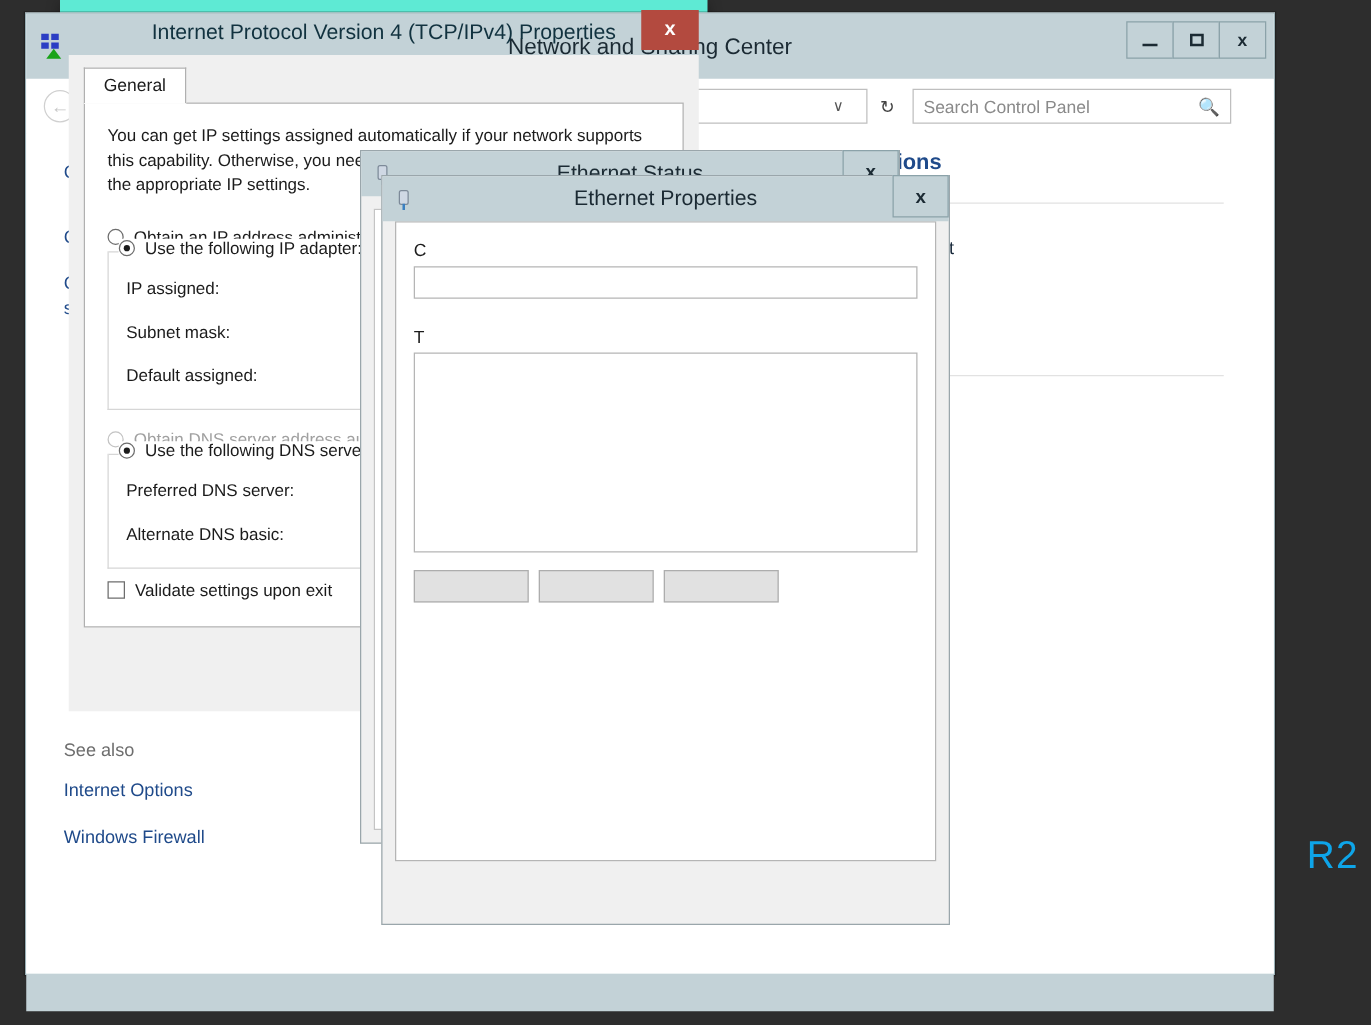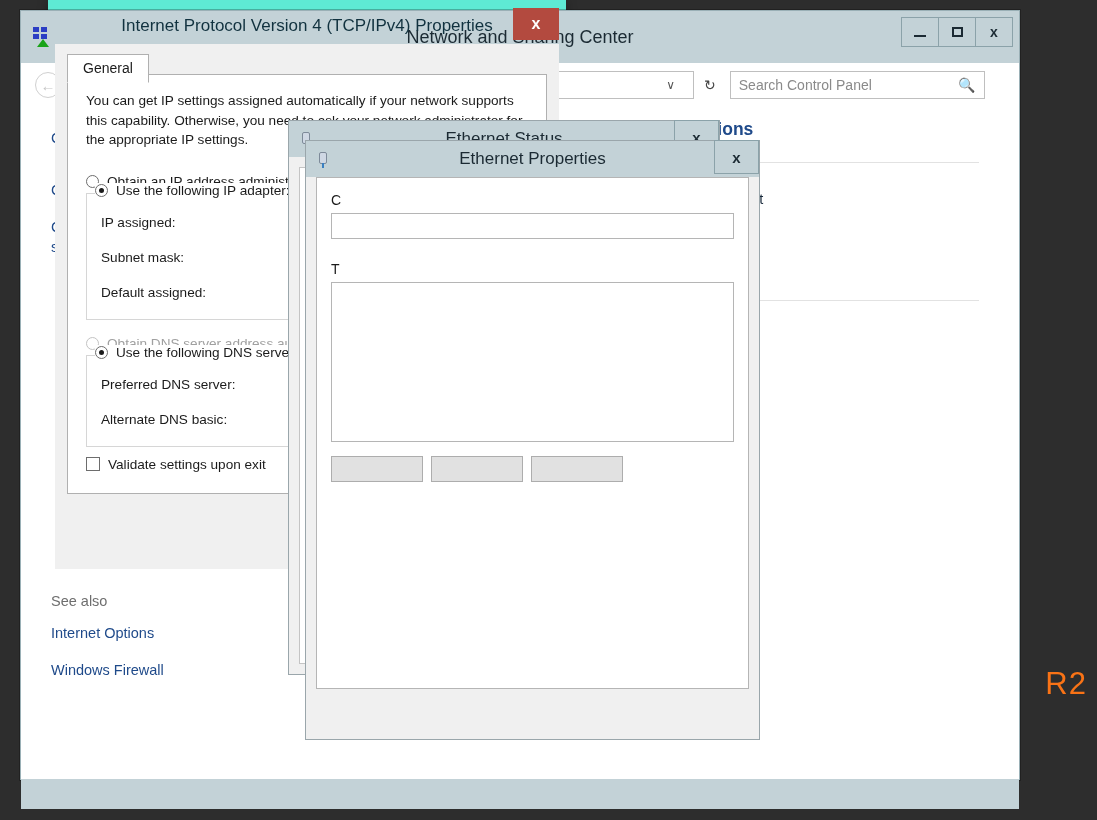--- a/index.html
+++ b/index.html
@@ -7,21 +7,21 @@
     margin: 0; padding: 0;
     width: 1097px; height: 820px;
     overflow: hidden;
     font-family: "Liberation Sans", sans-serif;
   }
   body { background: #2d2d2d; position: relative; }
 
   
   #desktop-watermark {
     position: absolute; right: 10px; bottom: 118px;
-    color: #f97316; font-size: 31px; letter-spacing: 1px;
+    color: #0ea5e9; font-size: 31px; letter-spacing: 1px;
     font-family: "Liberation Sans", sans-serif;
     user-select: none;
   }
 
   
   #cp-window {
     position: absolute; left: 20px; top: 10px;
     width: 1000px; height: 770px;
     background: #ffffff;
     border: 1px solid #9ab0b6;
@@ -173,21 +173,21 @@
     position: absolute; left: 0; right: 0; text-align: center;
     font-size: 17px; color: #11323f;
   }
   #ip-close {
     position: absolute; right: 0; top: 1px; width: 46px; height: 32px;
     background: #b34a3f; border: none; color: #fff;
     display: flex; align-items: center; justify-content: center;
     font-size: 16px; font-weight: bold;
   }
   #ip-client { background: #f0f0f0; height: calc(100% - 37px); position: relative; }
-  #ip-tabstrip { padding: 10px 0 0 12px; display: flex; align-items: flex-start; height: 30px; }
+  #ip-tabstrip { padding: 10px 0 0 12px; display: flex; align-items: center; height: 38px; }
   #ip-tab {
     background: #fff; border: 1px solid #b0b0b0; border-bottom: 1px solid #fff;
     padding: 5px 15px 6px 15px; font-size: 14px; color: #1b1b1b; position: relative; z-index: 2;
   }
   #ip-panel {
     margin: 0 12px; background: #fff; border: 1px solid #b0b0b0;
     height: 420px; padding: 16px 18px 0 18px; position: relative;
   }
   #ip-desc { font-size: 13.6px; color: #1b1b1b; line-height: 1.45; margin-bottom: 24px; }
   .radio-row { display: flex; align-items: center; font-size: 13.6px; color: #1b1b1b; margin-bottom: 4px; }

